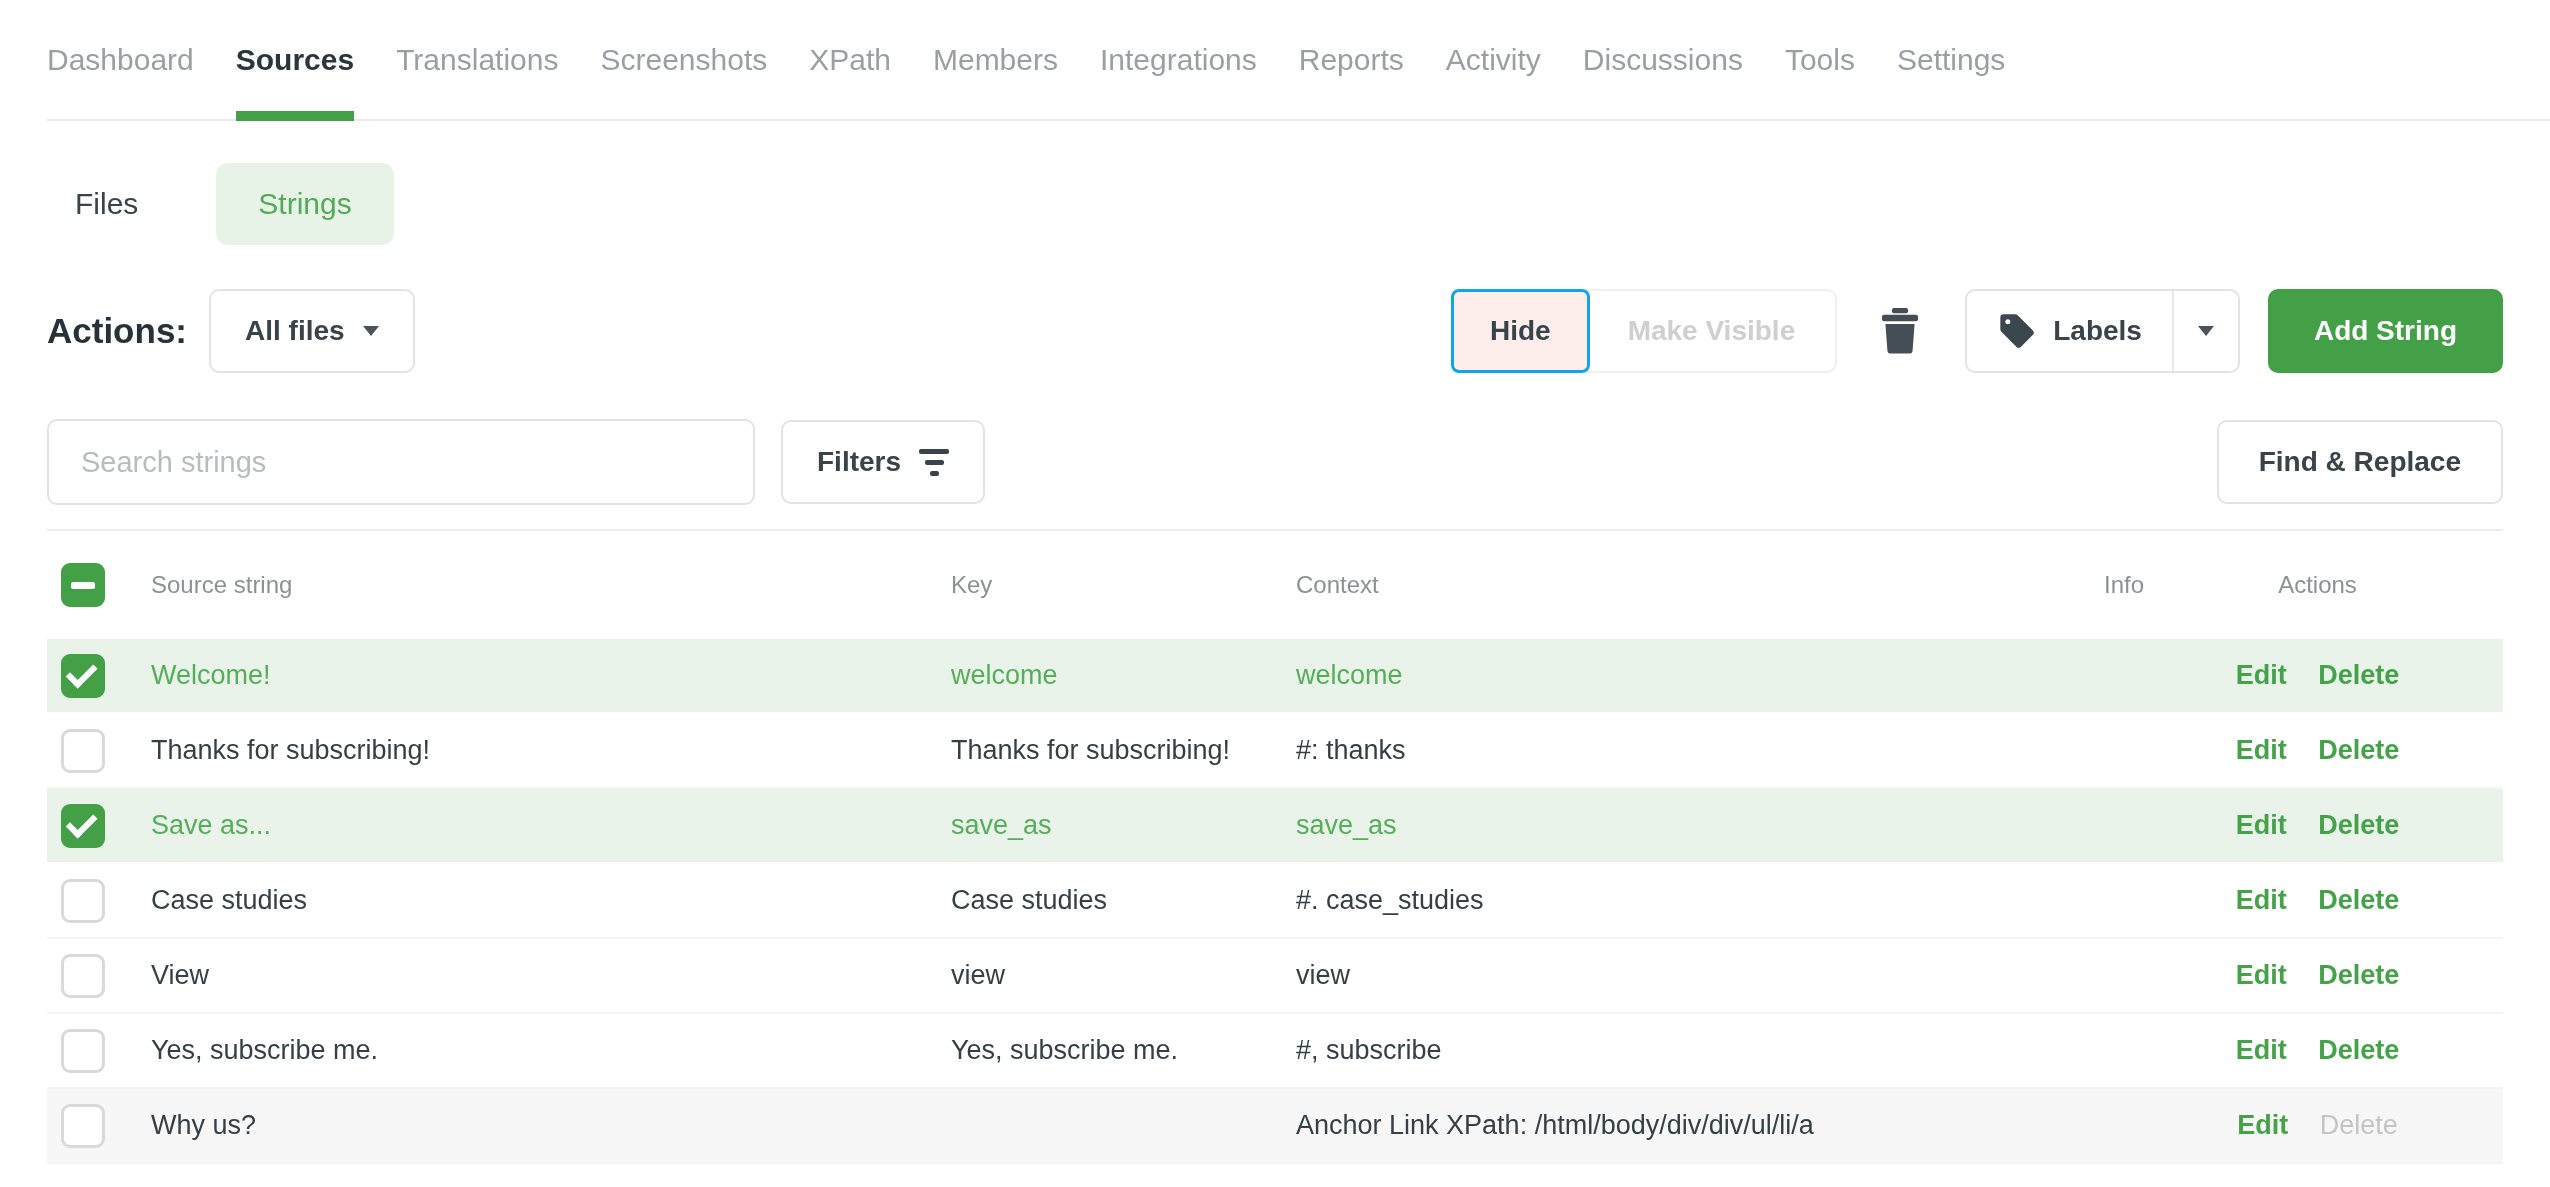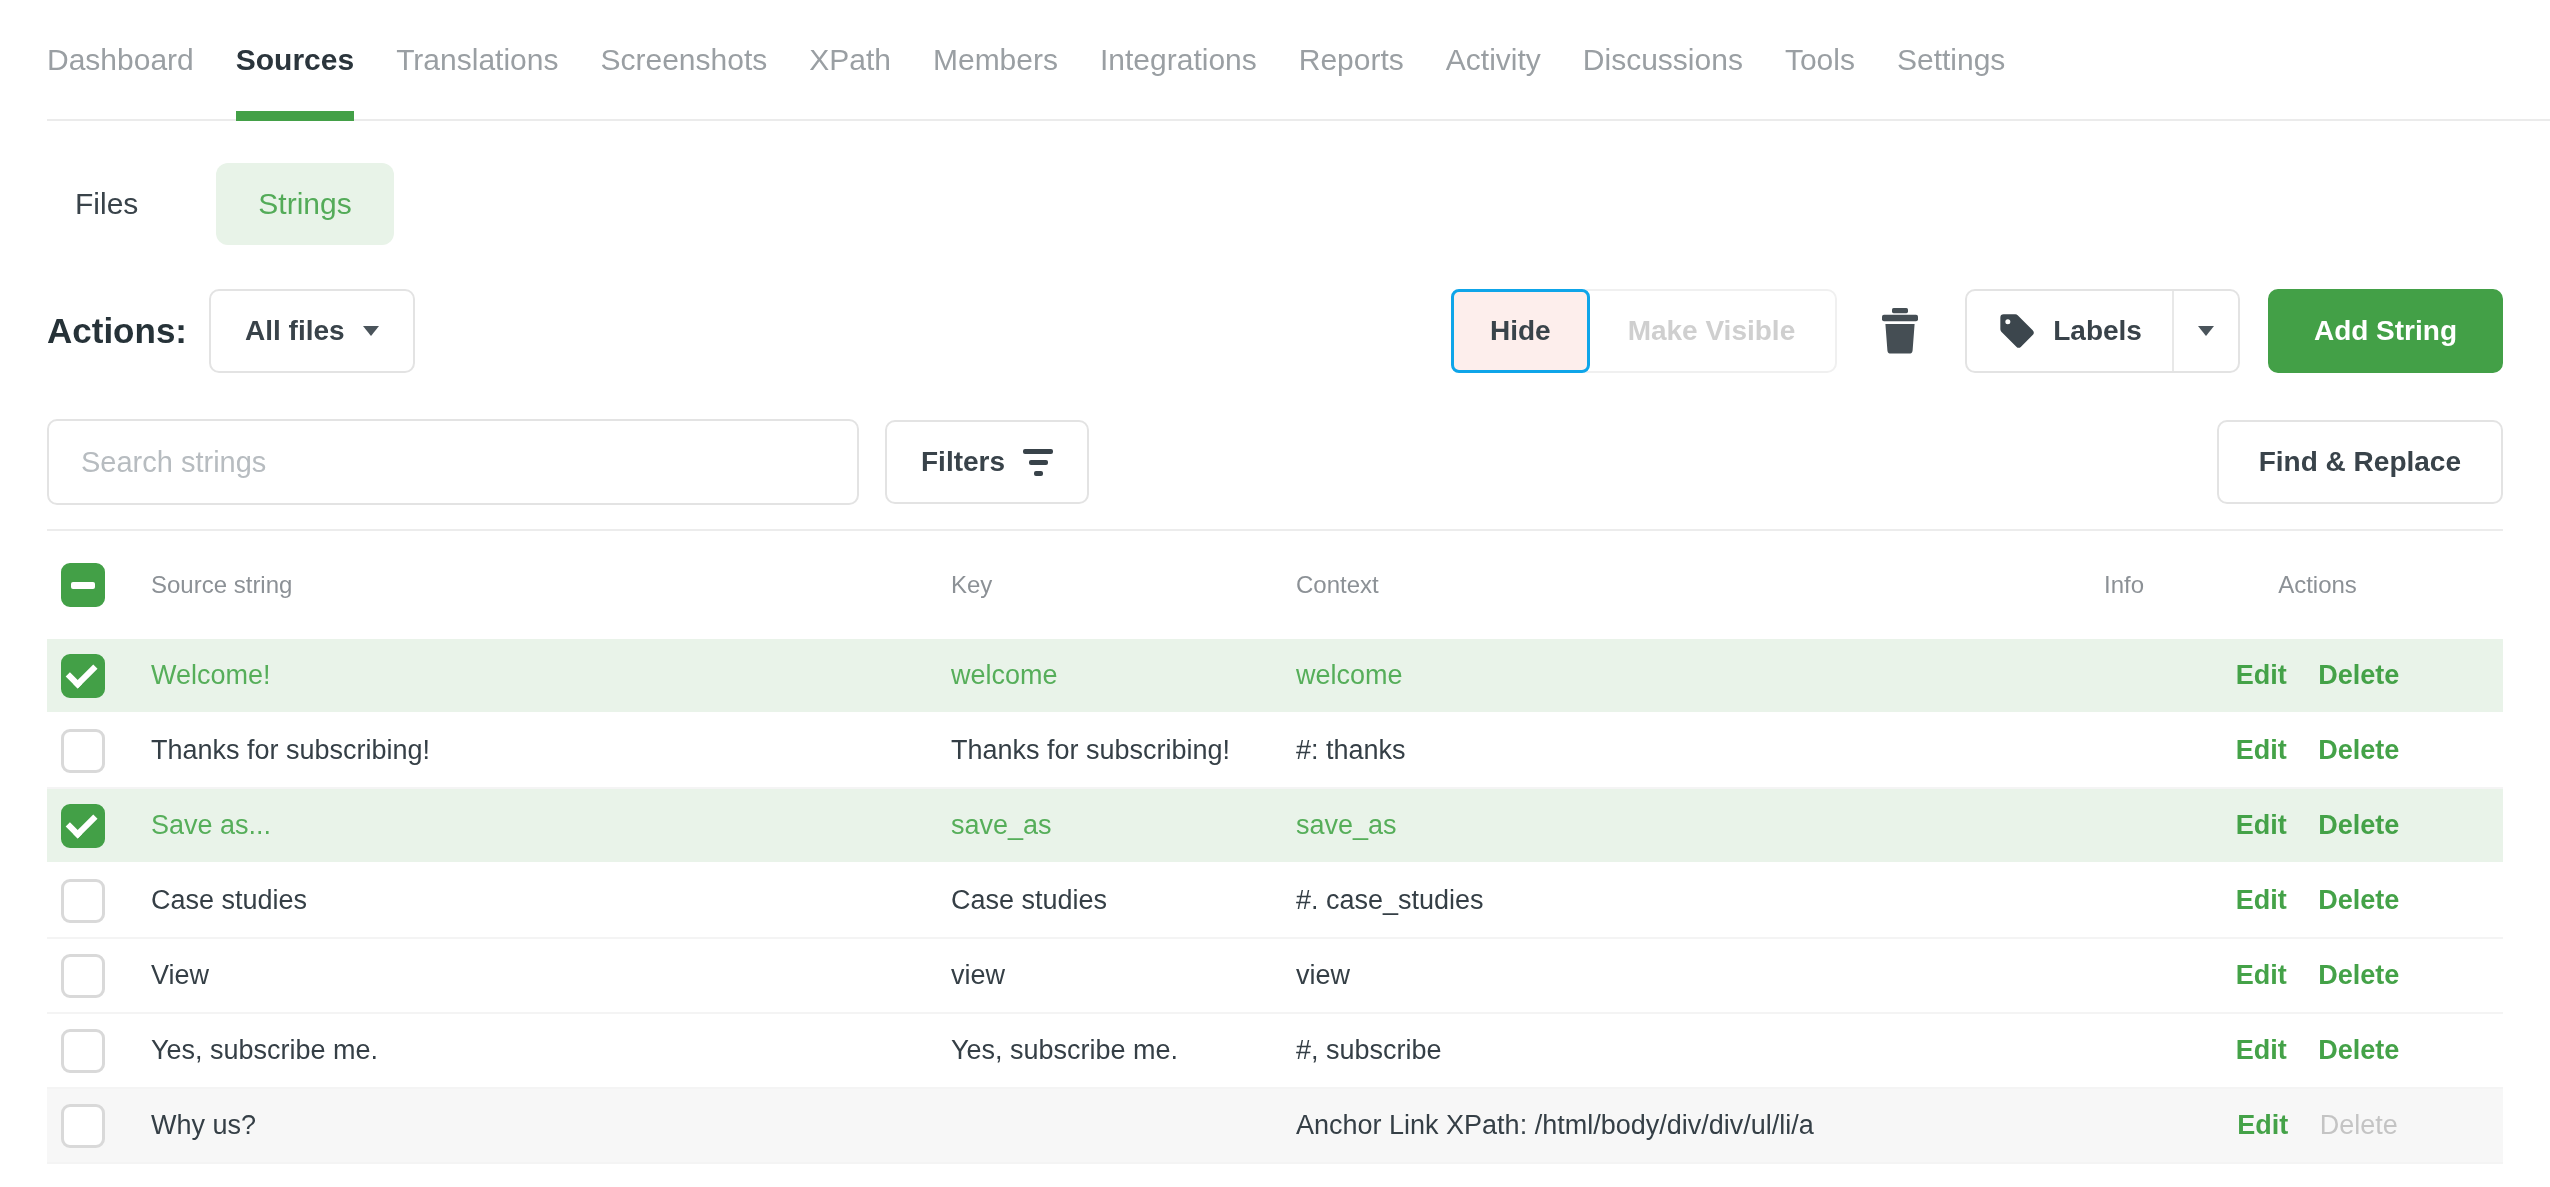--- a/index.html
+++ b/index.html
@@ -42,21 +42,21 @@
     border-radius:10px; margin-left:28px; height:84px; overflow:hidden; }
   .labels-main { display:flex; align-items:center; gap:16px; padding:0 30px;
     font-size:28px; font-weight:600; cursor:pointer;border-radius:26px; }
   .labels-caret { display:flex; align-items:center; padding:0 24px;
     border-left:2px solid #e8e8e8; cursor:pointer; }
   .btn-add { background:#43a047; border-color:#43a047; color:#fff; font-weight:700;
     margin-left:28px; padding:0 44px; border-radius:10px; }
 
   
   .search-row { display:flex; align-items:center; margin:46px 47px 0 47px; }
-  .search-input { width:812px; height:86px; border:2px solid #e3e3e3; border-radius:10px;
+  .search-input { width:708px; height:86px; border:2px solid #e3e3e3; border-radius:10px;
     font-size:29px; padding:0 32px; color:#39434a; outline:none;
     font-family:"Liberation Sans", sans-serif; }
   .search-input::placeholder { color:#b7bcc0; }
   .btn-filters { margin-left:26px; gap:18px; }
   .filter-icon { display:inline-flex; flex-direction:column; align-items:center; gap:6px; }
   .filter-icon i { display:block; background:#39434a; height:5px; border-radius:2px; }
   .filter-icon i:nth-child(1){ width:30px; } .filter-icon i:nth-child(2){ width:19px; }
   .filter-icon i:nth-child(3){ width:9px; }
   .btn-findreplace { margin-left:auto; padding:0 40px; }
 

